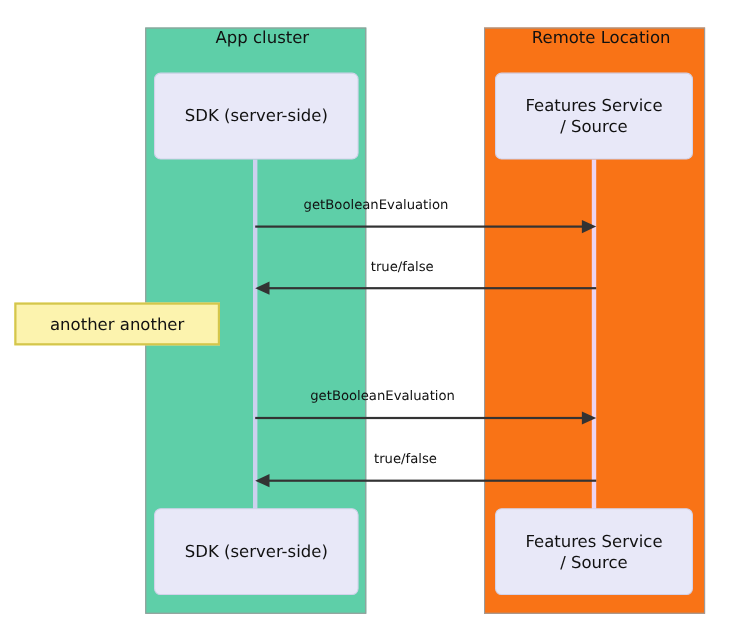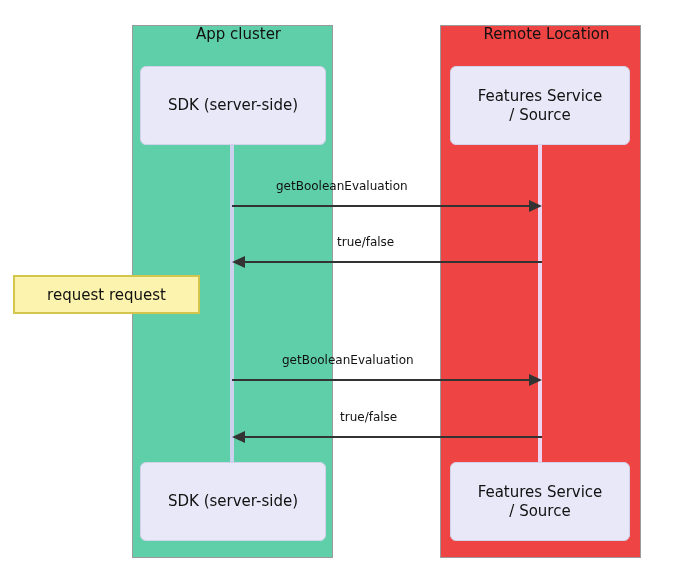--- a/index.html
+++ b/index.html
@@ -34,21 +34,21 @@
     top: 25px;
     width: 201px;
     height: 533px;
     background: #5ecfa8;
   }
   .group-remote {
     left: 440px;
     top: 25px;
     width: 201px;
     height: 533px;
-    background: #ef4444;
+    background: #f97316;
   }
   .group-title {
     position: absolute;
     left: 12px;
     right: 0;
     top: -3px;
     text-align: center;
     font-size: 15px;
     color: #111111;
     line-height: 22px;
@@ -206,16 +206,16 @@
     <div class="msg-label" style="left:50px; top:-28px;">getBooleanEvaluation</div>
   </div>
 
   <div class="message" style="left:232px; top:436px; width:310px;">
     <div class="msg-line" style="left:10px; width:300px;"></div>
     <div class="arrow-head left" style="left:0px;"></div>
     <div class="msg-label" style="left:108px; top:-28px;">true/false</div>
   </div>
 
   <div class="note">
-    <span>request request</span>
+    <span>another another</span>
   </div>
 
 </div>
 
 </body></html>

